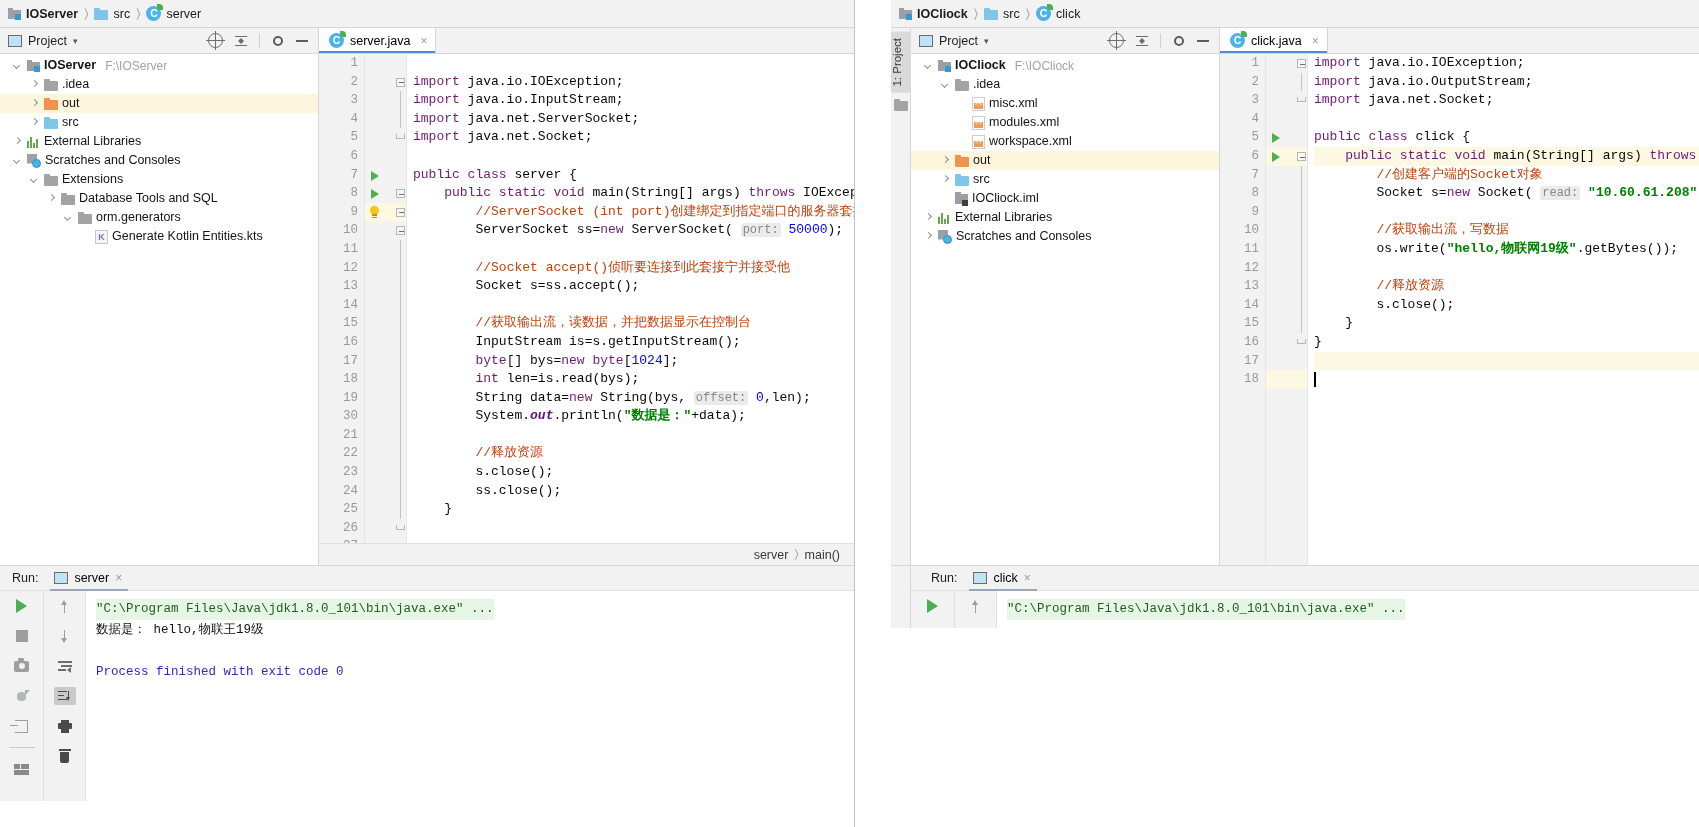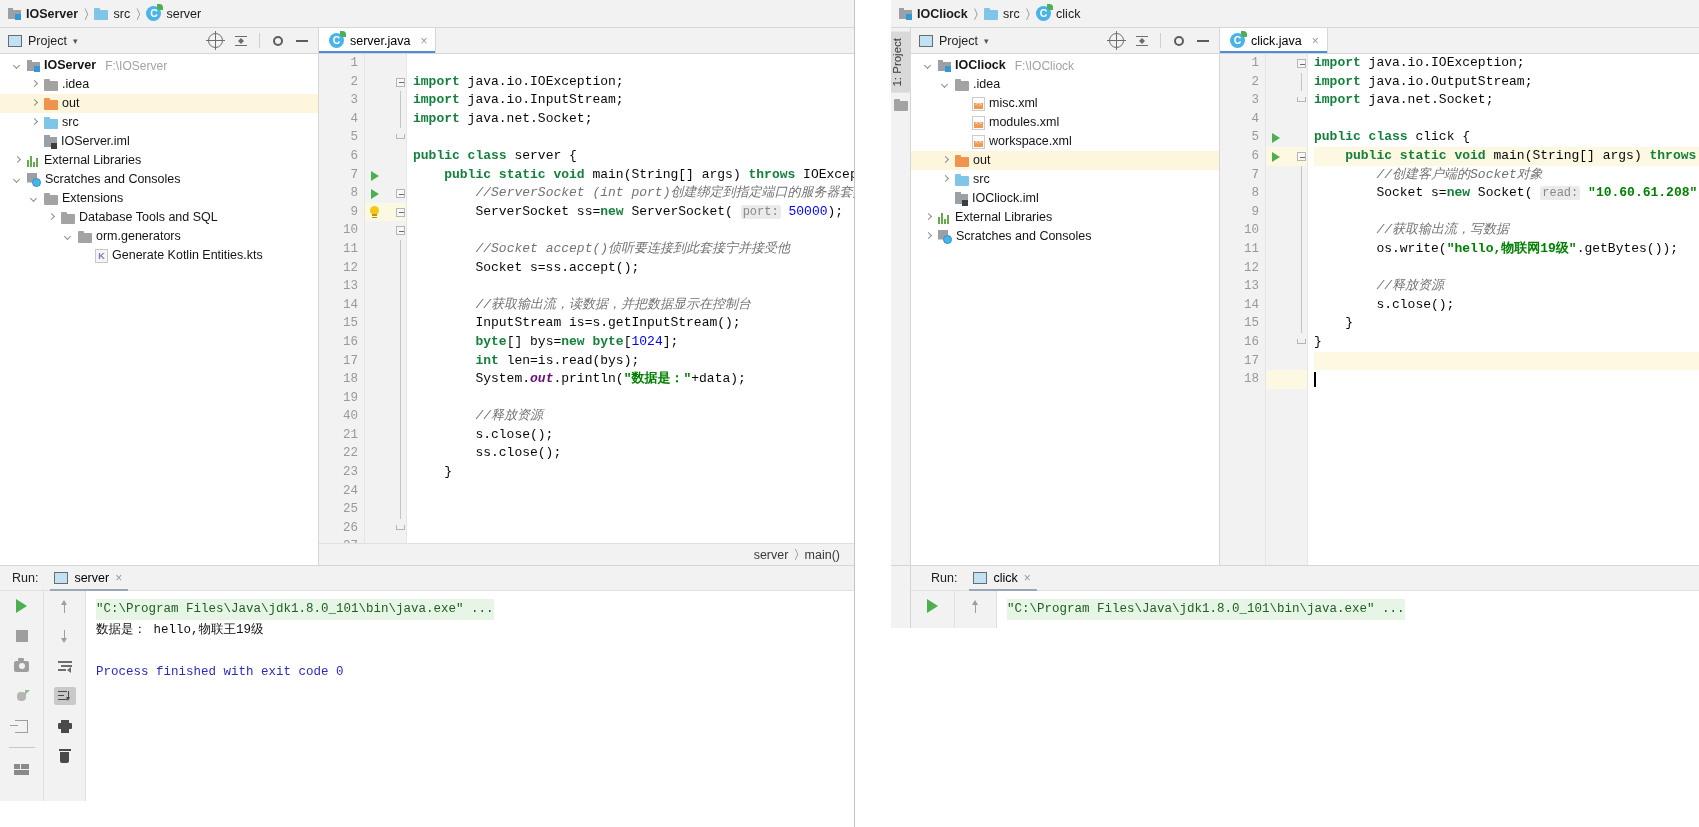--- a/index.html
+++ b/index.html
@@ -140,24 +140,24 @@
   .code-area { flex:1; display:flex; background:#ffffff; overflow:hidden; position:relative; font-family:"Liberation Mono", monospace; }
   .gutter { width:46px; background:#f2f2f2; border-right:1px solid #e6e6e6; flex:none; text-align:right;
      padding-right:6px; color:#999999; font-size:12.5px; }
   .gutter .gl { height:18.6px; line-height:18.6px; }
   .markers { width:30px; background:#f2f2f2; flex:none; position:relative; }
   .folds { width:12px; background:#f2f2f2; flex:none; position:relative; border-right:1px solid #e6e6e6;}
   .codelines { flex:1; position:relative; padding-left:6px; overflow:hidden; }
   .cl { height:18.6px; line-height:18.6px; font-size:13px; white-space:pre; color:#080808; }
   .cl.hl { background:#fcf8e2; }
 
-  .kw   { color:#15803d; font-weight:bold; }
+  .kw   { color:#701a75; font-weight:normal; }
   .str  { color:#008000; font-weight:bold; }
   .num  { color:#0000ff; }
-  .cmt  { color:#737373; font-style:italic; }
+  .cmt  { color:#c2410c; }
   .hint { background:#ebebeb; color:#888888; border-radius:2px; padding:0 2px; font-size:12px; }
   .fld  { color:#660e7a; font-style:italic; font-weight:bold; }
 
   .runmark { position:absolute; left:6px; width:0;height:0; border-left:8px solid #4caf50;
      border-top:5px solid transparent; border-bottom:5px solid transparent; }
   .bulb { position:absolute; left:3px; width:13px; height:13px; }
   .bulb .b { position:absolute; left:2px; top:0; width:9px; height:9px; border-radius:50%; background:#f5c518; }
   .bulb .s { position:absolute; left:4px; top:8px; width:5px; height:2px; background:#b99510; }
   .bulb .s2 { position:absolute; left:4px; top:11px; width:5px; height:1.5px; background:#b99510; }
 
@@ -332,30 +332,20 @@
             <div class="tnode">
               <span class="pad" style="width:25px"></span>
               <span class="chev right"></span>
               <span class="ic ic-folder fblue">
                 <span class="tab"></span>
                 <span class="body"></span>
               </span>
               <span class="lbl">src</span>
             </div>
             <div class="tnode">
-              <span class="pad" style="width:25px"></span>
-              <span class="pad" style="width:11px"></span>
-              <span class="ic ic-iml">
-                <span class="p1"></span>
-                <span class="p2"></span>
-                <span class="p3"></span>
-              </span>
-              <span class="lbl">IOServer.iml</span>
-            </div>
-            <div class="tnode">
               <span class="pad" style="width:8px"></span>
               <span class="chev right"></span>
               <span class="ic ic-libs">
                 <i style="height:7px"></i>
                 <i style="height:11px"></i>
                 <i style="height:5px"></i>
                 <i style="height:9px"></i>
               </span>
               <span class="lbl">External Libraries</span>
             </div>
@@ -429,21 +419,21 @@
               <div class="gl">10</div>
               <div class="gl">11</div>
               <div class="gl">12</div>
               <div class="gl">13</div>
               <div class="gl">14</div>
               <div class="gl">15</div>
               <div class="gl">16</div>
               <div class="gl">17</div>
               <div class="gl">18</div>
               <div class="gl">19</div>
-              <div class="gl">40</div>
+              <div class="gl">30</div>
               <div class="gl">21</div>
               <div class="gl">22</div>
               <div class="gl">23</div>
               <div class="gl">24</div>
               <div class="gl">25</div>
               <div class="gl">26</div>
               <div class="gl">27</div>
             </div>
           <div class="markers" id="left-markers">
               <div class="runmark" style="top: 116.6px;"></div>
@@ -478,34 +468,36 @@
               <div class="foldline" style="top: 390.6px; height: 18.6px;"></div>
               <div class="foldline" style="top: 409.2px; height: 18.6px;"></div>
               <div class="foldline" style="top: 427.8px; height: 18.6px;"></div>
               <div class="foldline" style="top: 446.4px; height: 18.6px;"></div>
               <div class="foldcap" style="top: 471px;"></div>
             </div>
           <div class="codelines" id="left-code">
               <div class="cl">&nbsp;</div>
               <div class="cl"><span class="kw">import</span> java.io.IOException;</div>
               <div class="cl"><span class="kw">import</span> java.io.InputStream;</div>
+              <div class="cl"><span class="kw">import</span> java.net.ServerSocket;</div>
               <div class="cl"><span class="kw">import</span> java.net.Socket;</div>
               <div class="cl">&nbsp;</div>
               <div class="cl"><span class="kw">public class</span> server {</div>
               <div class="cl">    <span class="kw">public static void</span> main(String[] args) <span class="kw">throws</span> IOException {</div>
               <div class="cl">        <span class="cmt">//ServerSocket (int port)创建绑定到指定端口的服务器套接字</span></div>
               <div class="cl">        ServerSocket ss=<span class="kw">new</span> ServerSocket( <span class="hint">port:</span> <span class="num">50000</span>);</div>
               <div class="cl">&nbsp;</div>
               <div class="cl">        <span class="cmt">//Socket accept()侦听要连接到此套接宁并接受他</span></div>
               <div class="cl">        Socket s=ss.accept();</div>
               <div class="cl">&nbsp;</div>
               <div class="cl">        <span class="cmt">//获取输出流，读数据，并把数据显示在控制台</span></div>
               <div class="cl">        InputStream is=s.getInputStream();</div>
               <div class="cl">        <span class="kw">byte</span>[] bys=<span class="kw">new byte</span>[<span class="num">1024</span>];</div>
               <div class="cl">        <span class="kw">int</span> len=is.read(bys);</div>
+              <div class="cl">        String data=<span class="kw">new</span> String(bys, <span class="hint">offset:</span> <span class="num">0</span>,len);</div>
               <div class="cl">        System.<span class="fld">out</span>.println(<span class="str">"数据是："</span>+data);</div>
               <div class="cl">&nbsp;</div>
               <div class="cl">        <span class="cmt">//释放资源</span></div>
               <div class="cl">        s.close();</div>
               <div class="cl">        ss.close();</div>
               <div class="cl">    }</div>
               <div class="cl">&nbsp;</div>
             </div>
         </div>
         <div class="bc-bar">

